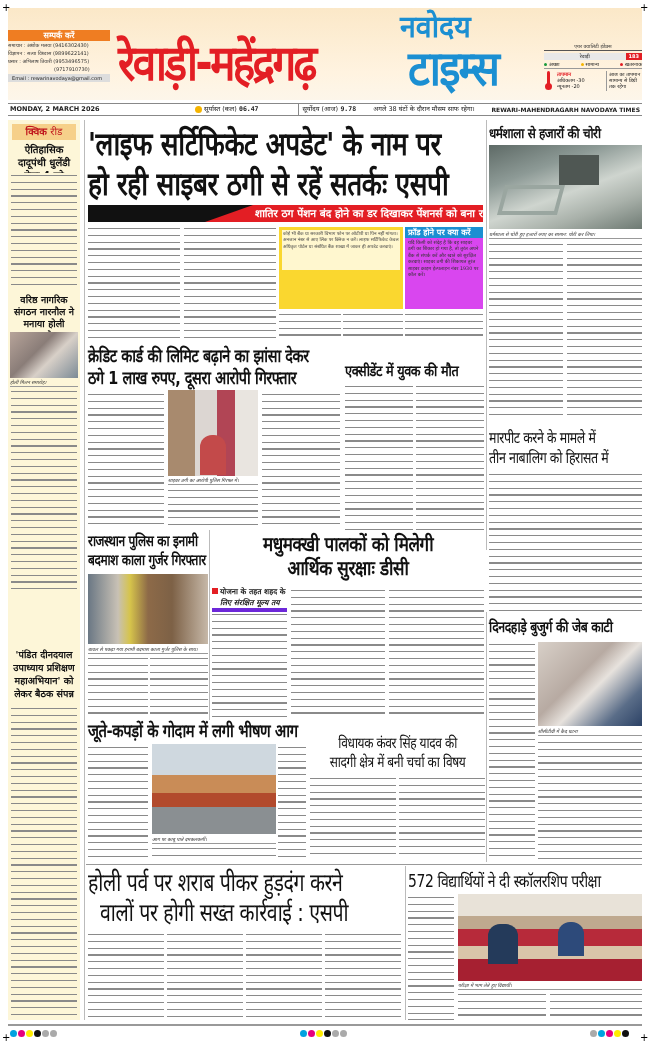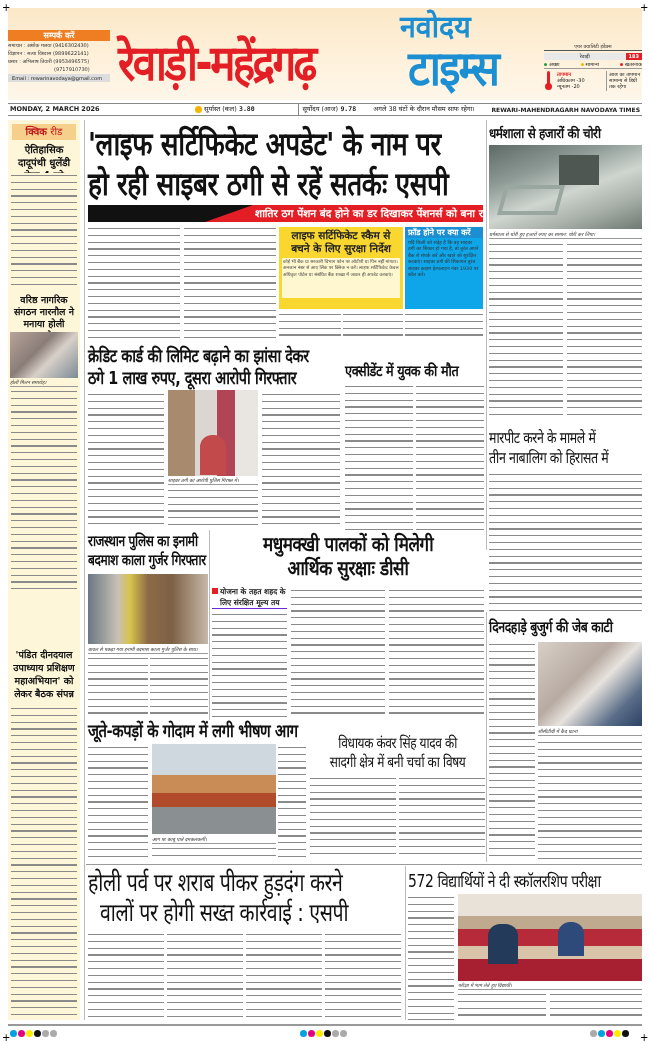--- a/index.html
+++ b/index.html
@@ -37,21 +37,21 @@
 .photo{overflow:hidden}
 .cap{font-size:4.8px;line-height:7px;color:#333;font-style:italic;border-bottom:1px solid #999;white-space:nowrap;overflow:hidden}
 .quick{left:12px;top:124px;width:64px;height:16px;background:#f6d08a;color:#c0161c;font-size:10px;font-weight:bold;line-height:16px;text-align:center}
 .quick b{color:#c0161c}
 .quick i{font-style:normal;color:#c0161c;font-weight:normal}
 .lhd{color:#111;font-weight:bold;text-align:center;line-height:13px}
 .red-band{left:205px;top:205px;width:278px;height:17px;background:#e31e24;overflow:hidden}
 .red-band .tri{position:absolute;left:0;top:0;width:0;height:0;border-top:17px solid #111;border-right:48px solid transparent}
 .red-band .txt2{position:absolute;left:50px;top:0;color:#fff;font-size:10.5px;font-weight:bold;line-height:17px;white-space:nowrap}
 .yellow-box{left:279px;top:227px;width:124px;height:82px;background:#fad72f}
-.blue-box{left:405px;top:227px;width:78px;height:82px;background:#0ea5e9}
+.blue-box{left:405px;top:227px;width:78px;height:82px;background:#d946ef}
 .blue-box .hd{background:#1b8fd2;color:#fff;font-size:8px;font-weight:bold;line-height:11px;padding-left:3px}
 .cmyk{display:flex;gap:1px}
 .cmyk i{display:block;width:7px;height:7px;border-radius:50%}
 .reg{font-size:10px;color:#000;line-height:10px}
 .bullet-sq{display:inline-block;width:6px;height:6px;background:#e31e24;margin-right:2px}
 </style>
 </head>
 <body>
 
 <div class="abs masthead"></div>
@@ -88,21 +88,21 @@
       <div style="color:#e31e24;font-weight:bold">तापमान</div>
       <div>अधिकतम -30</div>
       <div>न्यूनतम -20</div>
     </div>
     <div style="width:36px;border-left:1px solid #999;padding-left:2px;line-height:6px">आज का तापमान सामान्य से डिग्री तक रहेगा</div>
   </div>
 </div>
 
 <div class="abs dateline">
   <span style="width:190px;padding-left:2px">MONDAY, 2 MARCH 2026</span>
-  <span style="width:105px"><i class="sun"></i><span style="font-weight:normal">सूर्यास्त (कल)</span> <span style="font-family:'DejaVu Sans Mono',monospace">3.80</span></span>
+  <span style="width:105px"><i class="sun"></i><span style="font-weight:normal">सूर्यास्त (कल)</span> <span style="font-family:'DejaVu Sans Mono',monospace">06.47</span></span>
   <span style="width:76px;border-left:1px solid #888;padding-left:3px"><span style="font-weight:normal">सूर्योदय (आज)</span> <span style="font-family:'DejaVu Sans Mono',monospace">9.78</span></span>
   <span style="width:120px;font-weight:normal">अगले 38 घंटों के दौरान मौसम साफ रहेगा।</span>
   <span style="flex:1;text-align:right;padding-right:2px;font-size:6px">REWARI-MAHENDRAGARH NAVODAYA TIMES</span>
 </div>
 
 <div class="abs col-left"></div>
 <div class="abs quick"><b>क्विक</b> <i>रीड</i></div>
 
 <div class="abs lhd" style="left:10px;top:143px;width:68px;font-size:10px">ऐतिहासिक दादूपंथी धुलेंडी मेला 4 को</div>
 <div class="abs yellow-lines" style="left:11px;top:173px;width:66px;height:118px"></div>
@@ -123,21 +123,20 @@
 <div class="abs red-band">
   <div class="tri"></div>
   <div class="txt2">शातिर ठग पेंशन बंद होने का डर दिखाकर पेंशनर्स को बना रहे निशाना</div>
 </div>
 <div class="abs" style="left:88px;top:205px;width:117px;height:17px;background:#111"></div>
 
 <div class="abs txt lines" style="left:88px;top:226px;width:92px;height:114px"></div>
 <div class="abs txt lines" style="left:184px;top:226px;width:92px;height:114px"></div>
 
 <div class="abs yellow-box">
-  <div style="font-size:10.5px;font-weight:bold;text-align:center;line-height:13px;padding:2px 2px 0">लाइफ सर्टिफिकेट स्कैम से बचने के लिए सुरक्षा निर्देश</div>
   <div style="background:#fff7cf;margin:3px 3px 0;height:40px;font-size:4.6px;line-height:6.3px;color:#444;overflow:hidden;padding:1px">कोई भी बैंक या सरकारी विभाग फोन पर ओटीपी या पिन नहीं मांगता। अनजान नंबर से आए लिंक पर क्लिक न करें। लाइफ सर्टिफिकेट केवल अधिकृत पोर्टल या संबंधित बैंक शाखा में जाकर ही अपडेट करवाएं।</div>
 </div>
 <div class="abs blue-box">
   <div class="hd">फ्रॉड होने पर क्या करें</div>
   <div style="font-size:4.8px;line-height:6.4px;color:#333;padding:2px 3px;height:68px;overflow:hidden">यदि किसी को संदेह है कि वह साइबर ठगी का शिकार हो गया है, तो तुरंत अपने बैंक से संपर्क करें और खाते को सुरक्षित करवाएं। साइबर ठगी की शिकायत तुरंत साइबर क्राइम हेल्पलाइन नंबर 1930 पर कॉल करें।</div>
 </div>
 <div class="abs txt lines" style="left:279px;top:312px;width:62px;height:28px"></div>
 <div class="abs txt lines" style="left:343px;top:312px;width:60px;height:28px"></div>
 <div class="abs txt lines" style="left:405px;top:312px;width:78px;height:28px"></div>
 
@@ -174,21 +173,21 @@
 <div class="abs hl" style="left:88px;top:551px;width:180px;font-size:15px;line-height:19px;white-space:nowrap;transform:scaleX(0.8);transform-origin:left">बदमाश काला गुर्जर गिरफ्तार</div>
 <div class="abs photo" style="left:88px;top:574px;width:120px;height:70px;background:linear-gradient(90deg,#6a7784,#c8c1b5 25%,#d6c44b 35%,#8d6a48 50%,#7d6146 70%,#c6b8a8)"></div>
 <div class="abs cap" style="left:88px;top:646px;width:120px">बावल से पकड़ा गया इनामी बदमाश काला गुर्जर पुलिस के साथ।</div>
 <div class="abs txt lines" style="left:88px;top:656px;width:60px;height:60px"></div>
 <div class="abs txt lines" style="left:150px;top:656px;width:58px;height:60px"></div>
 
 <div class="abs hl" style="left:212px;top:532px;width:272px;font-size:20px;line-height:24px;white-space:nowrap;text-align:center;transform:scaleX(0.85);transform-origin:center">मधुमक्खी पालकों को मिलेगी</div>
 <div class="abs hl" style="left:212px;top:556px;width:272px;font-size:20px;line-height:24px;white-space:nowrap;text-align:center;transform:scaleX(0.85);transform-origin:center">आर्थिक सुरक्षाः डीसी</div>
 <div class="abs" style="left:212px;top:586px;width:75px;font-size:7.5px;font-weight:bold;line-height:11px;white-space:nowrap;overflow:hidden">
   <div><i class="bullet-sq"></i><span>योजना के तहत शहद के</span></div>
-  <div style="border-bottom:1px solid #6d28d9;padding-left:8px">लिए संरक्षित मूल्य तय</div>
+  <div style="font-style:italic;border-bottom:5px solid #6d28d9;padding-left:8px">लिए संरक्षित मूल्य तय</div>
 </div>
 <div class="abs txt lines" style="left:212px;top:612px;width:75px;height:105px"></div>
 <div class="abs txt lines" style="left:291px;top:588px;width:94px;height:129px"></div>
 <div class="abs txt lines" style="left:389px;top:588px;width:95px;height:129px"></div>
 
 <div class="abs hl" style="left:489px;top:617px;width:155px;font-size:15px;line-height:20px;white-space:nowrap;transform:scaleX(0.82);transform-origin:left">दिनदहाड़े बुजुर्ग की जेब काटी</div>
 <div class="abs txt lines" style="left:489px;top:642px;width:46px;height:220px"></div>
 <div class="abs photo" style="left:538px;top:642px;width:104px;height:84px;background:linear-gradient(135deg,#d8d0c8,#b7aaa2 40%,#e7e2dd 55%,#5a6d88 80%,#2c4266)"></div>
 <div class="abs cap" style="left:538px;top:728px;width:104px">सीसीटीवी में कैद घटना</div>
 <div class="abs txt lines" style="left:538px;top:740px;width:104px;height:122px"></div>

